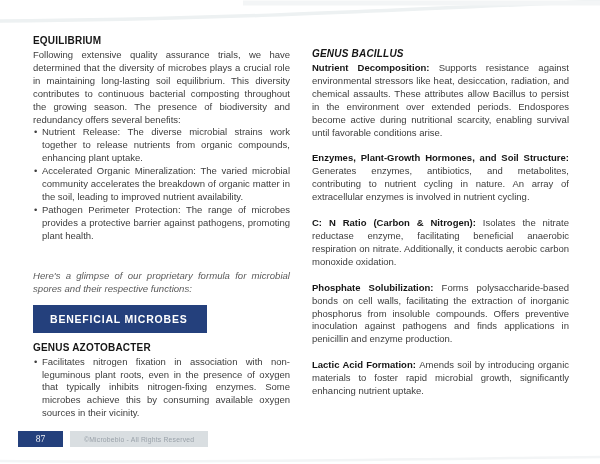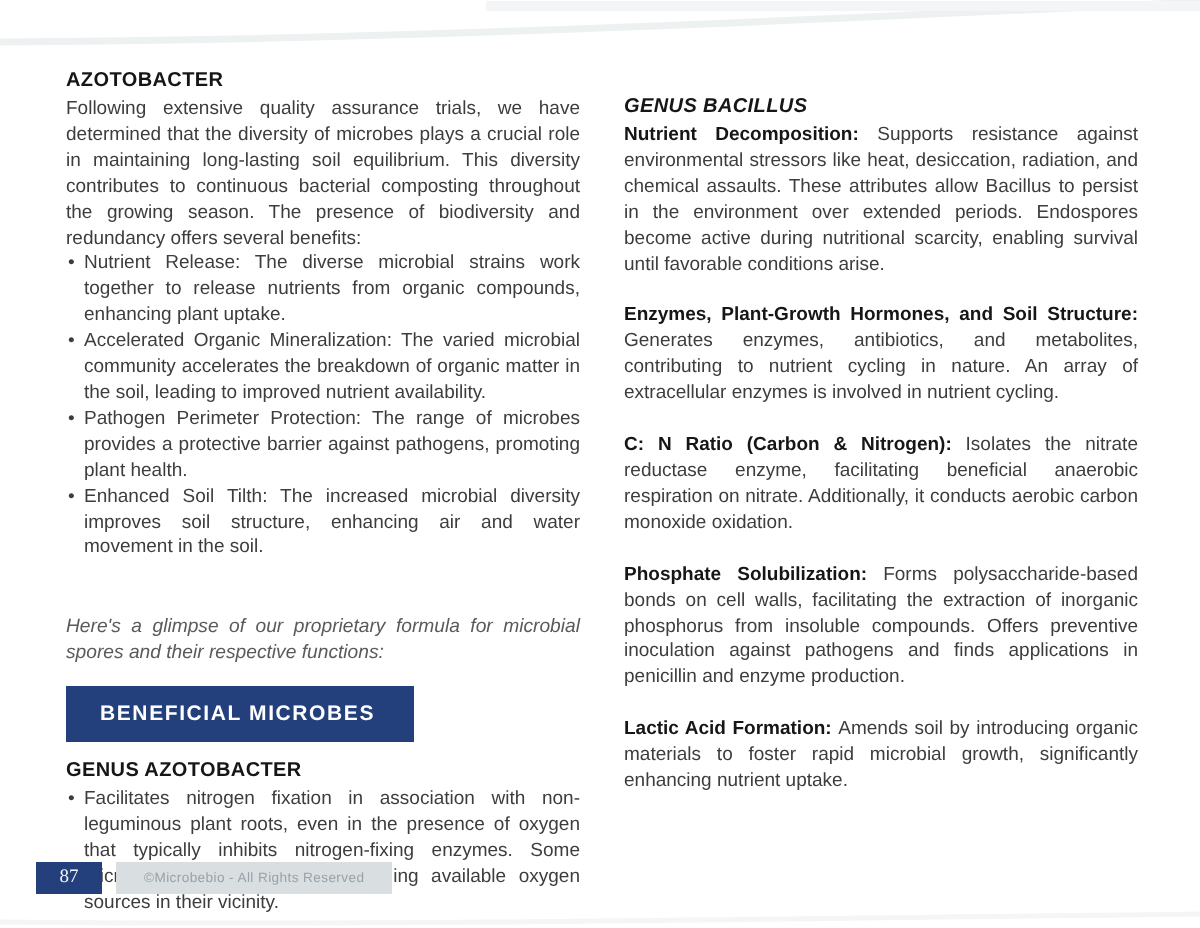--- a/index.html
+++ b/index.html
@@ -47,48 +47,47 @@
   .para { margin-bottom:13px; }
   .para .lead { font-weight:bold; color:#161616;margin-top:24px; }
   .section-gap { margin-top:13px;font-style:italic; }
   .mt2 { margin-top:2px; }
 
   .footer {
     position:absolute; left:18px; bottom:17px;
     display:flex; align-items:stretch; gap:7px; height:16px;
   }
   .page-num {
-    background:#24407c; color:#f2f4f8; width:33px;
+    background:#24407c; color:#f2f4f8; width:45px;
     font-family:"Liberation Serif", serif; font-size:9.5px;
     display:flex; align-items:center; justify-content:center;
   }
   .copyright {
     background:#d9dee1; color:#99a1a9; font-size:6.8px;
     display:flex; align-items:center; padding:0 14px;
     letter-spacing:.2px;
   }
 </style>
 </head>
 <body>
 
 <svg class="deco-top" width="600" height="26" viewBox="0 0 600 26">
   <path d="M0,21 C180,20 340,13 600,1" stroke="#edf1f2" stroke-width="3.5" fill="none"></path>
   <path d="M243,3 L600,3" stroke="#f3f5f6" stroke-width="5" fill="none"></path>
 </svg>
 
 <div class="content">
 
   <div class="col">
-    <div class="heading">AZOTOBACTER</div>
+    <div class="heading">EQUILIBRIUM</div>
     <div class="body-text">Following extensive quality assurance trials, we have determined that the diversity of microbes plays a crucial role in maintaining long-lasting soil equilibrium. This diversity contributes to continuous bacterial composting throughout the growing season. The presence of biodiversity and redundancy offers several benefits:</div>
     <ul class="bullets">
         <li>Nutrient Release: The diverse microbial strains work together to release nutrients from organic compounds, enhancing plant uptake.</li>
         <li>Accelerated Organic Mineralization: The varied microbial community accelerates the breakdown of organic matter in the soil, leading to improved nutrient availability.</li>
         <li>Pathogen Perimeter Protection: The range of microbes provides a protective barrier against pathogens, promoting plant health.</li>
-        <li>Enhanced Soil Tilth: The increased microbial diversity improves soil structure, enhancing air and water movement in the soil.</li>
       </ul>
 
     <div class="note">Here's a glimpse of our proprietary formula for microbial spores and their respective functions:</div>
 
     <div class="banner">BENEFICIAL MICROBES</div>
 
     <div class="heading">GENUS AZOTOBACTER</div>
     <ul class="bullets mt2">
         <li>Facilitates nitrogen fixation in association with non-leguminous plant roots, even in the presence of oxygen that typically inhibits nitrogen-fixing enzymes. Some microbes achieve this by consuming available oxygen sources in their vicinity.</li>
       </ul>

